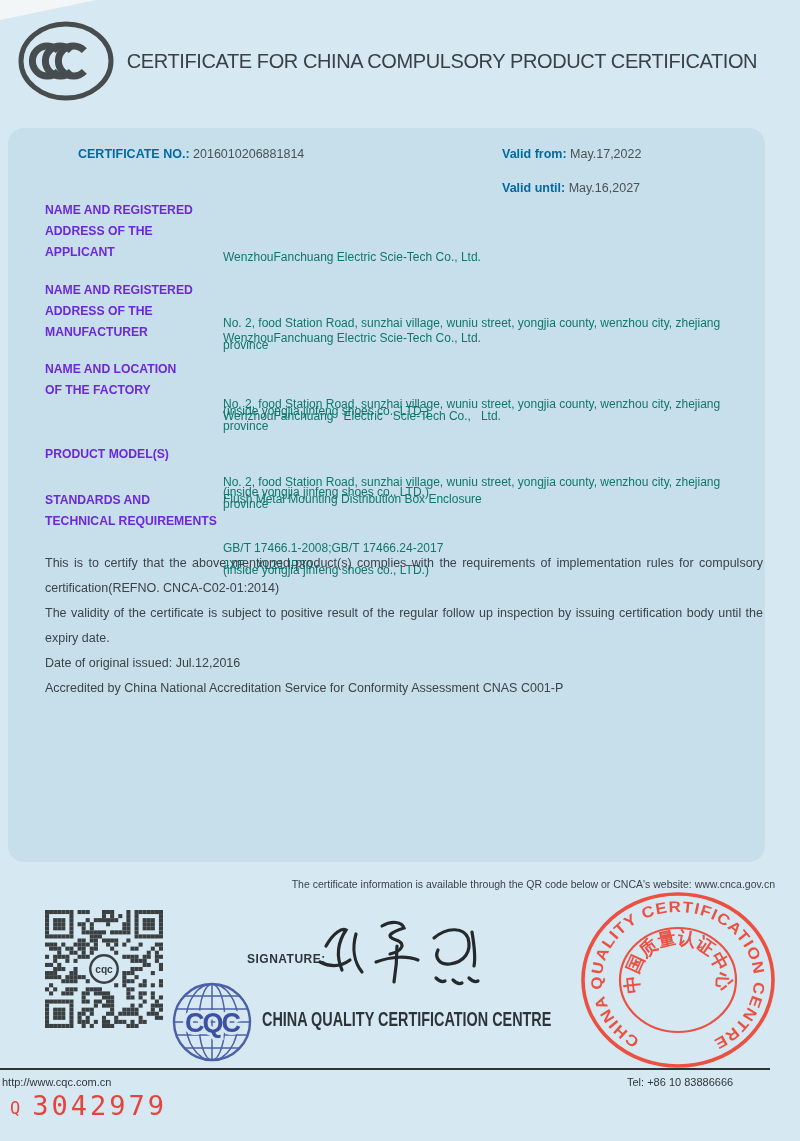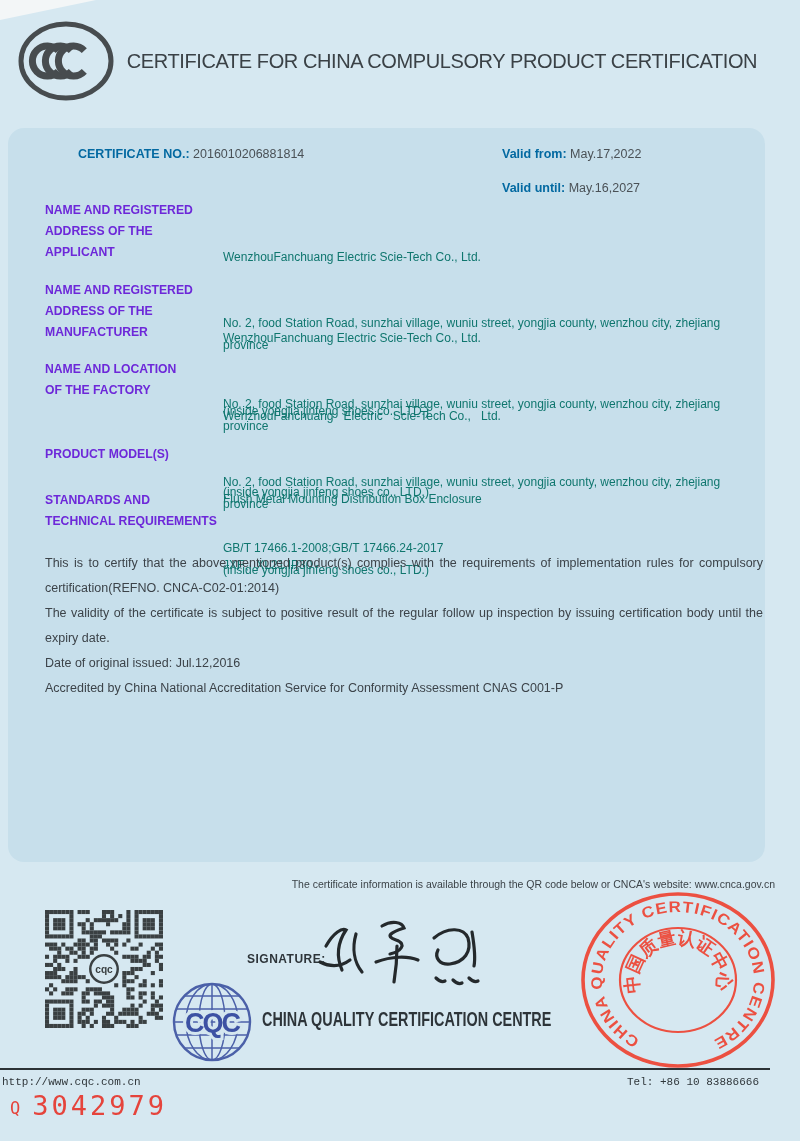--- a/index.html
+++ b/index.html
@@ -49,21 +49,21 @@
 
   .cqc-globe { position:absolute; left:170px; top:980px; }
   .issuer-name { position:absolute; left:262px; top:1008px;
     font-size:20px; font-weight:bold; color:#2d3439; white-space:nowrap;
     transform:scaleX(.72); transform-origin:left top; }
 
   .stamp { position:absolute; left:568px; top:880px; opacity:.92; z-index:5; }
 
   .footer-line { position:absolute; left:0; top:1068px; width:770px; height:2px;
     background:#2c3236; }
-  .footer-text { position:absolute; top:1076px; font-family:Liberation Mono, monospace;
+  .footer-text { position:absolute; top:1076px; font-family:Liberation Sans, sans-serif;
     font-size:11px; color:#2f363a; white-space:nowrap; }
   .f-web { left:2px; } .f-addr { left:213px; } .f-tel { left:627px; }
 
   .serial { position:absolute; left:10px; top:1090px; display:inline-flex;
     align-items:flex-end; color:#e5443c; font-family:"DejaVu Sans Mono", monospace; }
   .serial .q { font-size:17px; padding-bottom:3px; margin-right:12px; }
   .serial .num { font-size:27px; letter-spacing:3px; }
 </style>
 </head>
 <body>

